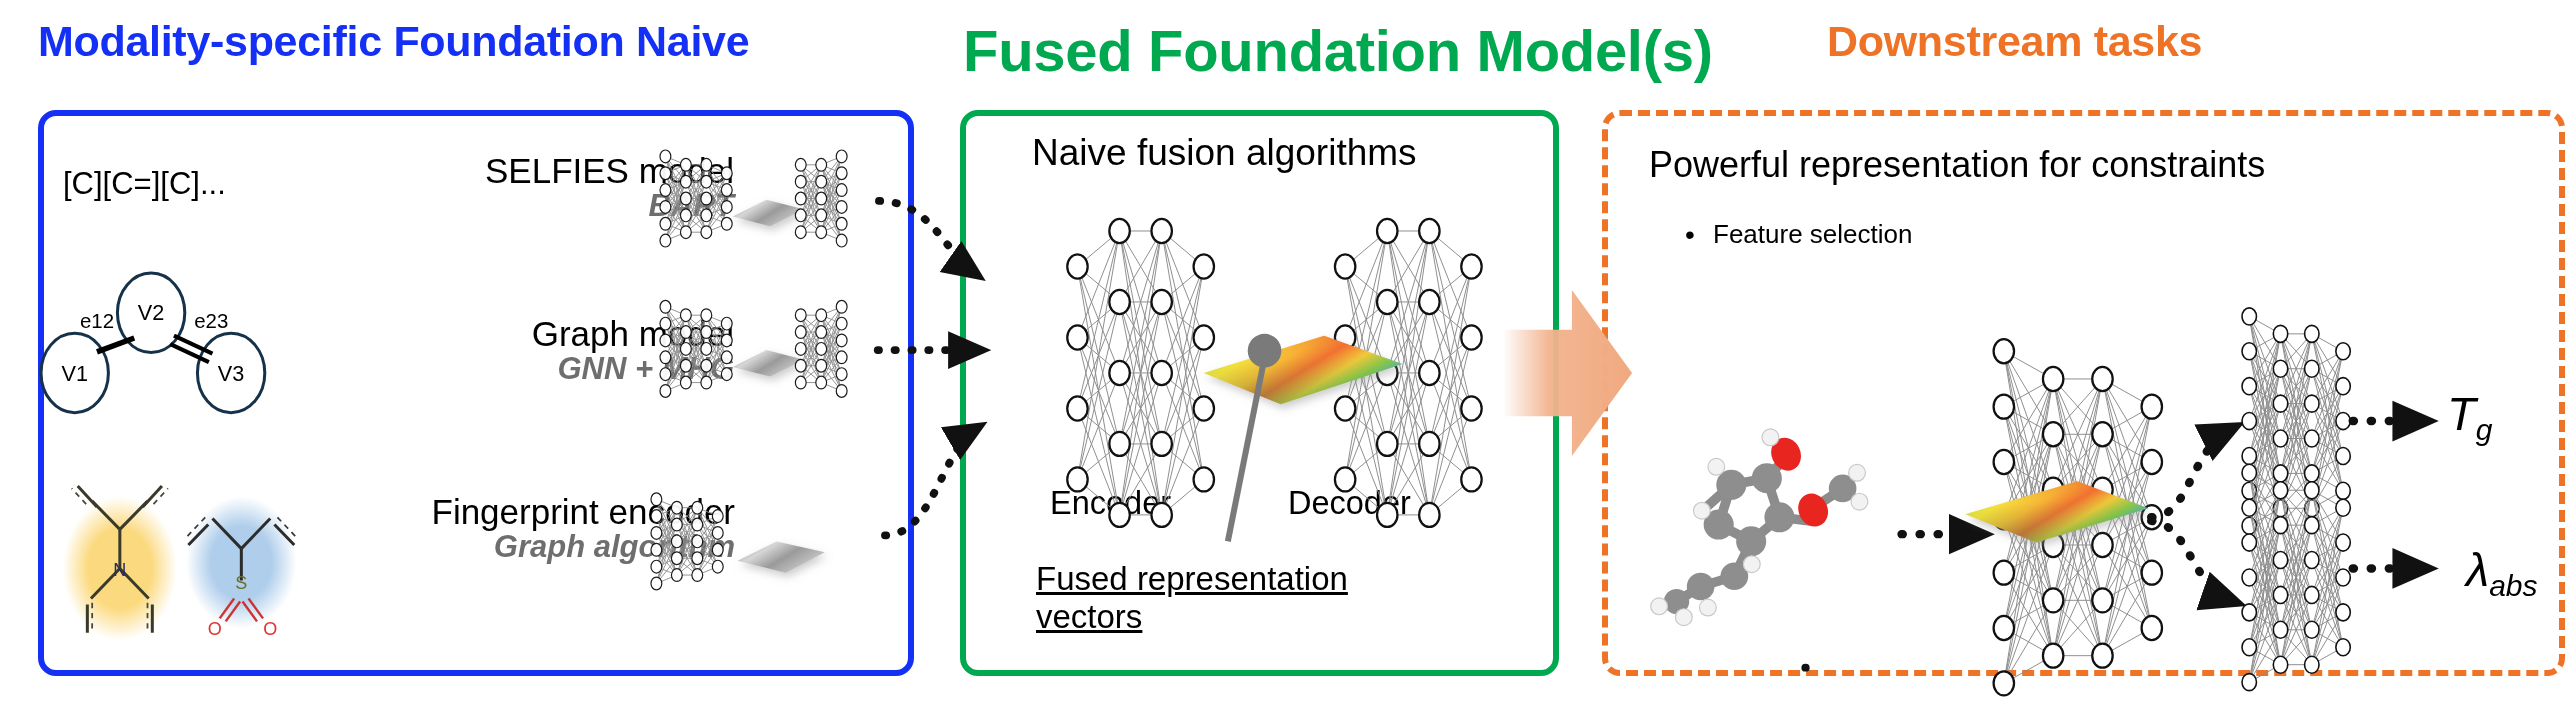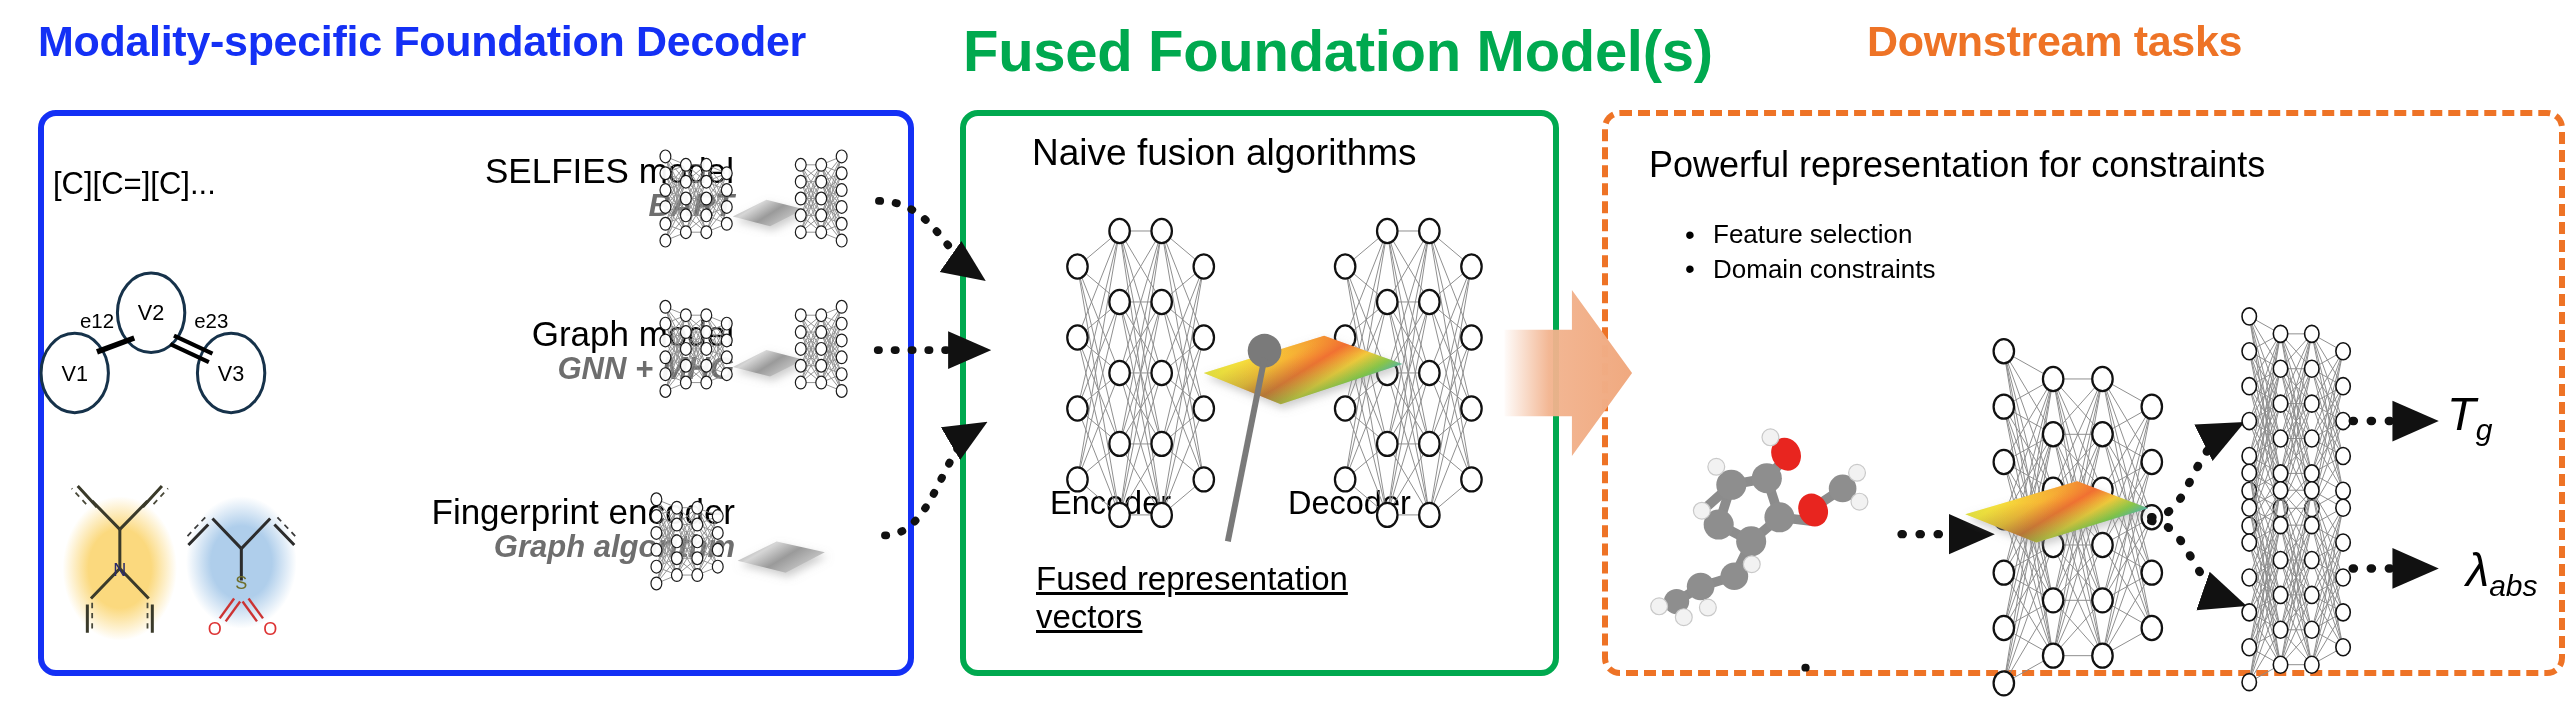--- a/index.html
+++ b/index.html
@@ -5,37 +5,37 @@
   html,body{margin:0;padding:0;background:#ffffff;}
   body{width:2576px;height:708px;position:relative;overflow:hidden;
        font-family:"Liberation Sans", sans-serif;color:#000;}
 
   .abs{position:absolute;}
 
   
   .sec-title{font-weight:bold;letter-spacing:-0.3px;white-space:nowrap;}
   #title-left   {left:38px;  top:17px;  font-size:43px; color:#1430F5;}
   #title-middle {left:963px;top:17px;  font-size:58px; color:#00A94F;}
-  #title-right  {left:1827px;top:17px;  font-size:43px; color:#EE7326;margin-left:40px;}
+  #title-right  {left:1827px;top:17px;  font-size:43px; color:#EE7326;}
 
   
   .panel{position:absolute;background:#fff;box-sizing:border-box;}
   #panel-left  {left:38px;  top:110px; width:876px;height:566px;
                 border:6.6px solid #1430F5;border-radius:18px;}
   #panel-middle{left:960px;top:110px; width:599px; height:566px;
                 border:6.6px solid #00A94F;border-radius:18px;}
   #panel-right {left:1602px;top:110px; width:963px;height:566px;
                 border:6.6px dashed #EE7326;border-radius:18px;}
 
   
   .row-label{position:absolute;text-align:right;line-height:1.05;}
   .row-main{font-size:35px;color:#000;white-space:nowrap;}
   .row-sub{font-size:31px;color:#6E6E6E;font-style:italic;font-weight:600;
            white-space:nowrap;}
-  #selfies-string{position:absolute;left:53px;top:166px;font-size:31px;
+  #selfies-string{position:absolute;left:63px;top:166px;font-size:31px;
                   white-space:nowrap;}
 
   
   #naive-title{position:absolute;left:1032px;top:132px;font-size:37px;white-space:nowrap;}
   #encoder-label{position:absolute;left:1050px;top:485px;font-size:32.5px;}
   #decoder-label{position:absolute;left:1288px;top:485px;font-size:32.5px;}
   #fused-label{position:absolute;left:1036px;top:560px;font-size:33px;
                line-height:1.16;width:337px;text-decoration:underline;}
 
   
@@ -49,21 +49,21 @@
   .outlabel sub{font-size:30px;font-style:italic;}
   #out-tg{left:2447px;top:379px;margin-top:7px;}
   #out-lab{left:2436px;top:542px;margin-left:30px;}
 
   
   #overlay{position:absolute;left:0;top:0;width:2576px;height:708px;}
 </style>
 </head>
 <body>
 
-<div class="sec-title abs" id="title-left">Modality-specific Foundation Decoder</div>
+<div class="sec-title abs" id="title-left">Modality-specific Foundation Naive</div>
 <div class="sec-title abs" id="title-middle">Fused Foundation Model(s)</div>
 <div class="sec-title abs" id="title-right">Downstream tasks</div>
 
 <div class="panel" id="panel-left"></div>
 <div class="panel" id="panel-middle"></div>
 <div class="panel" id="panel-right"></div>
 
 <div id="selfies-string">[C][C=][C]...</div>
 
 <div class="row-label" style="left:259px;top:153px;width:475px;">
@@ -82,21 +82,20 @@
 </div>
 
 <div id="naive-title">Naive fusion algorithms</div>
 <div id="encoder-label">Encoder</div>
 <div id="decoder-label">Decoder</div>
 <div id="fused-label">Fused representation vectors</div>
 
 <div id="powerful-title">Powerful representation for constraints</div>
 <ul id="bullets">
   <li>Feature selection</li>
-  <li>Domain constraints</li>
 </ul>
 
 <div class="outlabel" id="out-tg">
   <span>T</span><sub>g</sub>
 </div>
 <div class="outlabel" id="out-lab">
   <span>λ</span><sub>abs</sub>
 </div>
 
 <svg id="overlay" viewBox="0 0 4280 1177">

